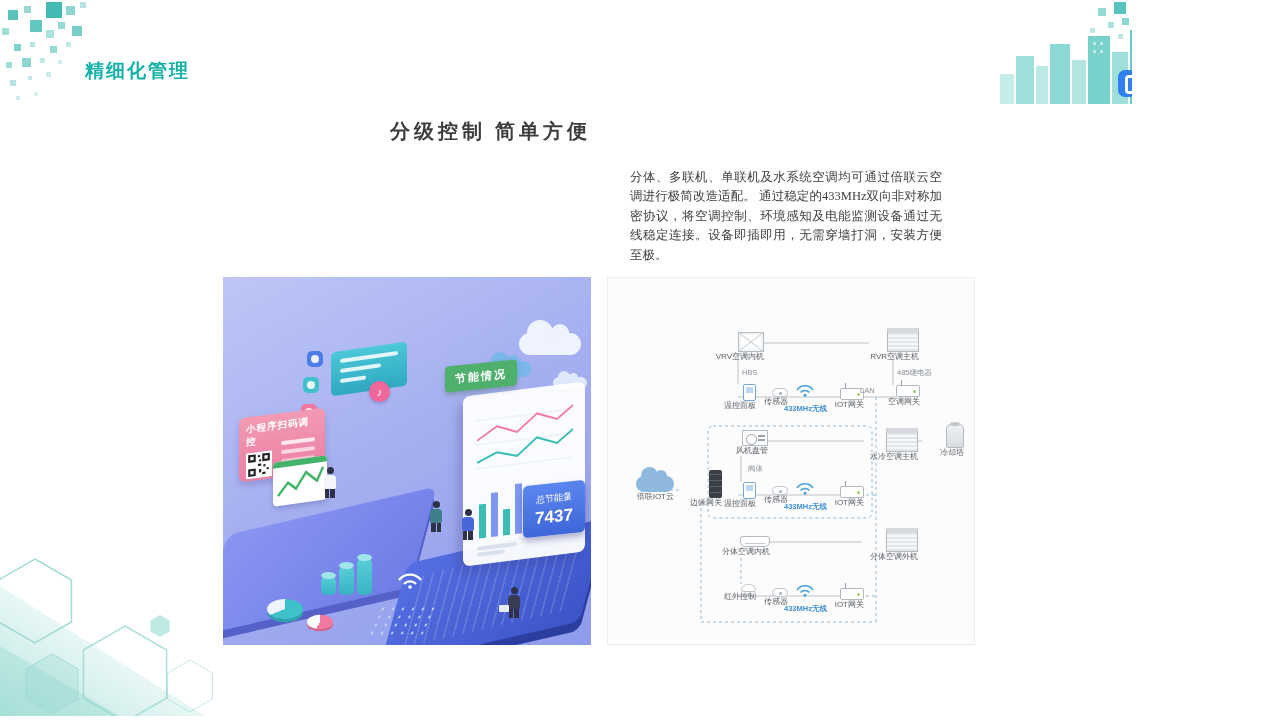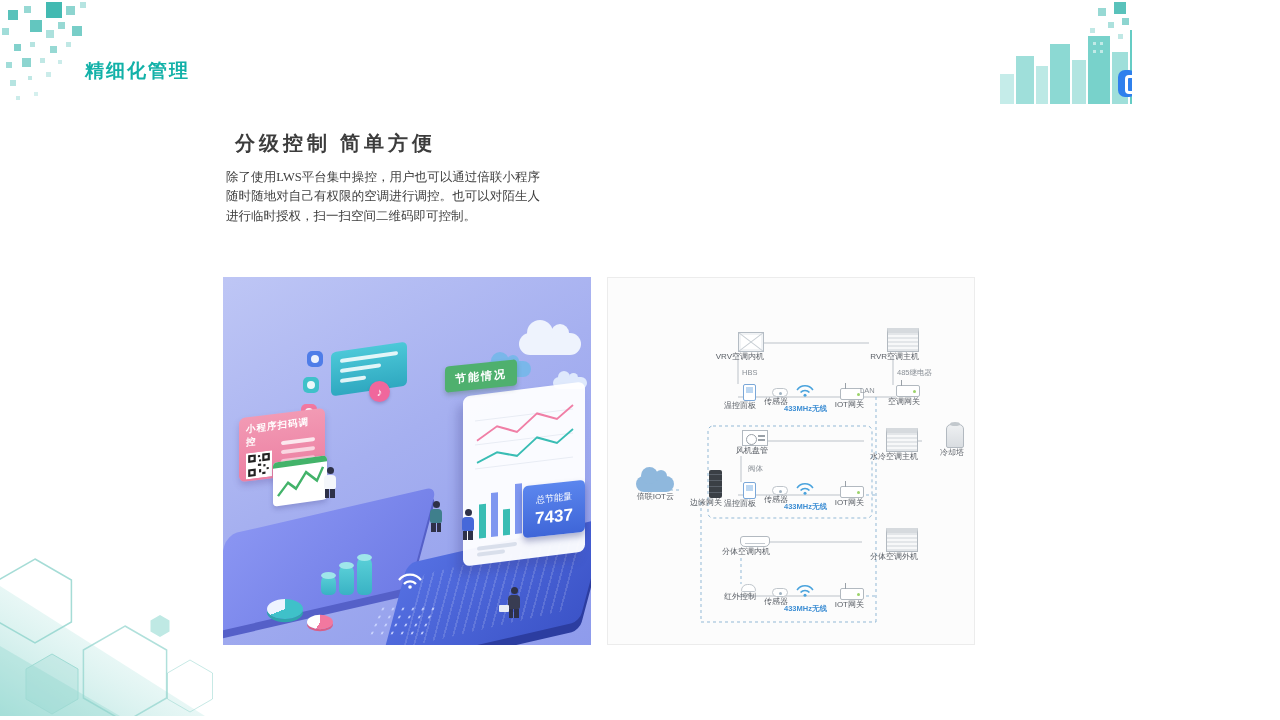--- a/index.html
+++ b/index.html
@@ -12,21 +12,21 @@
   .deco-tl{position:absolute;left:0;top:0;}
   .deco-trpx{position:absolute;right:0;top:0;}
   .skyline{position:absolute;left:1000px;top:24px;}
   .logo{position:absolute;left:1118px;top:52px;display:flex;align-items:center;gap:8px;}
   .logo-icon{width:27px;height:27px;border-radius:7px;background:#2f80ed;position:relative;display:block;}
   .logo-icon::before{content:"";position:absolute;left:7px;top:5px;width:10px;height:13px;
                      border:3px solid #fff;border-radius:4px;}
   .logo-text{font-size:23px;font-weight:normal;color:#17335c;letter-spacing:2px;}
 
   
-  .h2{position:absolute;top:118px;width:368px;text-align:left;margin:12px;
+  .h2{position:absolute;top:118px;width:368px;text-align:right;margin:0;
       font-family:"Liberation Serif",serif;font-size:20px;font-weight:600;
       color:#3c3c3c;letter-spacing:4px;}
   .h2-left{left:223px;} .h2-right{left:607px;}
   .body-p{position:absolute;top:168px;margin:0;font-family:"Liberation Serif",serif;
           font-size:12.5px;line-height:1.55;color:#3e3e3e;text-align:justify;}
   .p-left{left:226px;width:314px;} .p-right{left:630px;width:312px;}
 
   
   .illus{position:absolute;left:223px;top:277px;width:368px;height:368px;overflow:hidden;
          background:linear-gradient(150deg,#bec6f5 0%,#a6b0f0 45%,#8e9bec 100%);}
@@ -243,21 +243,20 @@
       </g>
     </svg>
   </div>
 
   <div class="logo">
     <span class="logo-icon"></span>
     <span class="logo-text">倍联</span>
   </div>
 
   <h2 class="h2 h2-left">分级控制 简单方便</h2>
-  <p class="body-p p-left">除了使用LWS平台集中操控，用户也可以通过倍联小程序随时随地对自己有权限的空调进行调控。也可以对陌生人进行临时授权，扫一扫空间二维码即可控制。</p>
 
   <div class="illus">
     <div class="cloud cl2"></div>
     <div class="cloud cl1"></div>
     <div class="cloud cl3"></div>
 
     <div class="tab-side"></div>
     <div class="tab-top"></div>
     <div class="lap-side"></div>
     <div class="lap-top"></div>
@@ -362,20 +361,21 @@
         <div class="p-body"></div>
         <div class="p-legs"></div>
       </div>
     <div class="person pe4">
         <div class="p-head"></div>
         <div class="p-body"></div>
         <div class="p-legs"></div>
       </div>
   </div>
 
+  <p class="body-p p-right">分体、多联机、单联机及水系统空调均可通过倍联云空调进行极简改造适配。 通过稳定的433MHz双向非对称加密协议，将空调控制、环境感知及电能监测设备通过无线稳定连接。设备即插即用，无需穿墙打洞，安装方便至极。</p>
 
   <div class="dg">
     <svg class="wires" width="368" height="368" viewBox="0 0 368 368">
       <g stroke="#bcc2c9" stroke-width="1" fill="none">
         <path d="M143 65 H261"></path>
           <path d="M130 75 V106"></path>
           <path d="M285 77 V107"></path>
         <path d="M130 119 H288"></path>
         <path d="M153 163 H256"></path>
           <path d="M292 163 H314"></path>

